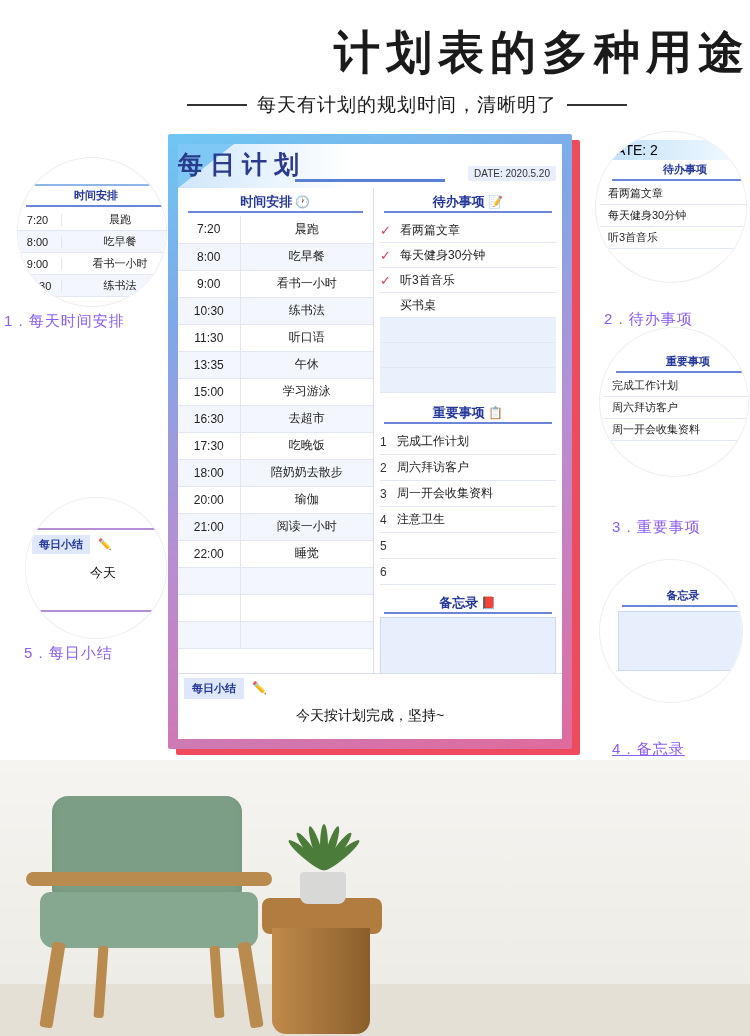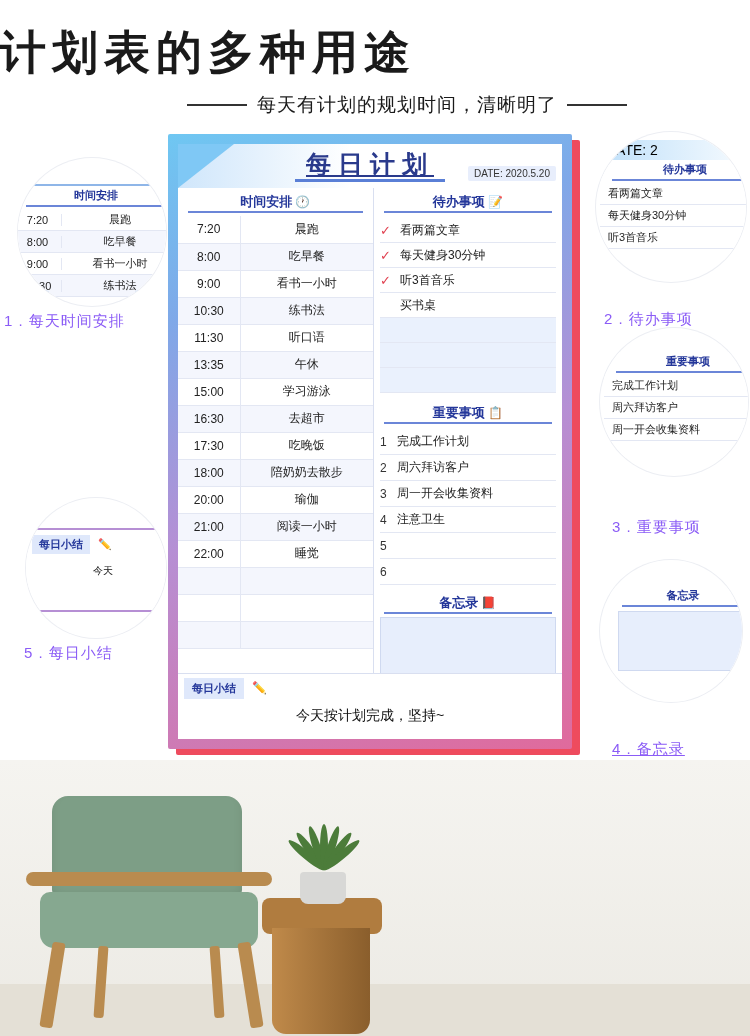--- a/index.html
+++ b/index.html
@@ -7,21 +7,21 @@
     width: 750px; height: 1036px;
     font-family: "Liberation Sans", "DejaVu Sans", sans-serif;
     background: #ffffff;
     overflow: hidden;
   }
   .page { position: relative; width: 750px; height: 1036px; background: #fff; }
 
   
   .title {
     position: absolute; top: 22px; left: 0; width: 750px;
-    text-align: left;
+    text-align: right;
     font-size: 46px; font-weight: bold; letter-spacing: 6px;
     color: #1a1a1a;
   }
   .subtitle-wrap {
     position: absolute; top: 92px; left: 0; width: 750px;
     display: flex; align-items: center; justify-content: center; gap: 10px; margin-left: 32px;
   }
   .sub-line { width: 60px; height: 2px; background: #333; }
   .subtitle { font-size: 19px; color: #1a1a1a; letter-spacing: 1px; }
 
@@ -50,24 +50,23 @@
     background: linear-gradient(90deg,#cfe6fb 0%, #ffffff 45%);
   }
   .poster-top .tri {
     position: absolute; left: 0; top: 0;
     width: 0; height: 0;
     border-top: 44px solid #7fc8f5;
     border-right: 56px solid transparent;
   }
   .poster-title {
     position: absolute; left: 0; top: 4px; width: 100%;
-    text-align: center;
+    text-align: left;
     font-size: 25px; font-weight: bold; letter-spacing: 7px;
     color: #2a3a8c;
-    text-decoration: underline;
   }
   .poster-title-underline {
     position: absolute; left: 50%; transform: translateX(-50%);
     top: 35px; width: 150px; height: 3px; background: #5a7fd6;
   }
   .poster-date {
     position: absolute; right: 6px; top: 22px;
     font-size: 10px; color: #333;
     background: #e8eefc; padding: 2px 6px; border-radius: 2px;
   }
@@ -460,21 +459,21 @@
       <div class="mini-ul"></div>
       <div style="margin:4px 8px; height:60px; background:#e7eefc; border:1px solid #cfd9f0;"></div>
     </div>
   </div>
   <div class="bubble-label" id="b4lab">4 . 备忘录</div>
 
   <div class="bubble" id="b5">
     <div class="mini" style="left:-2px; top:30px; width:158px; height:84px; border:2px solid #b68fd4; background:#fff;">
       <div style="display:inline-block;margin:5px 0 0 6px;background:#dfe8fb;color:#24379a;font-weight:bold;font-size:11px;padding:2px 7px;">每日小结</div>
       <span style="font-size:11px;margin-left:4px;">✏️</span>
-      <div style="text-align:center;font-size:10px;margin-top:10px;color:#111;">今天</div>
+      <div style="text-align:center;font-size:13px;margin-top:10px;color:#111;">今天</div>
     </div>
   </div>
   <div class="bubble-label" id="b5lab">5 . 每日小结</div>
 
   <div class="scene">
     <div class="wall"></div>
     <div class="floor"></div>
     <div class="chair-back"></div>
     <div class="chair-arm"></div>
     <div class="chair-seat"></div>

